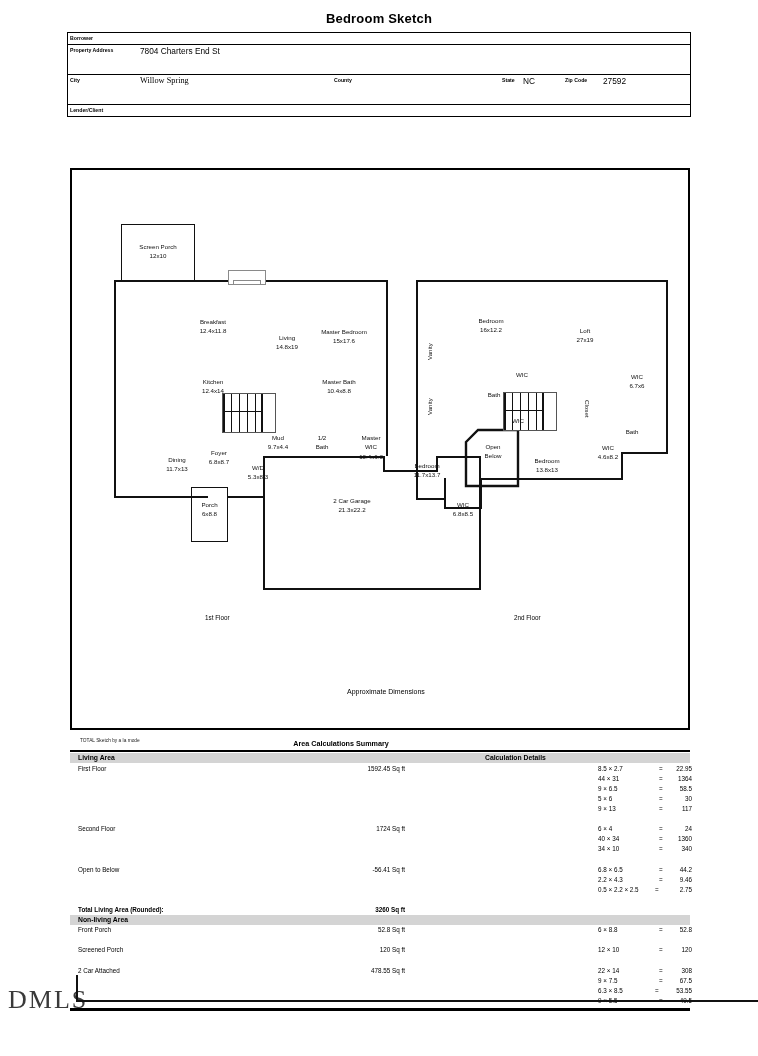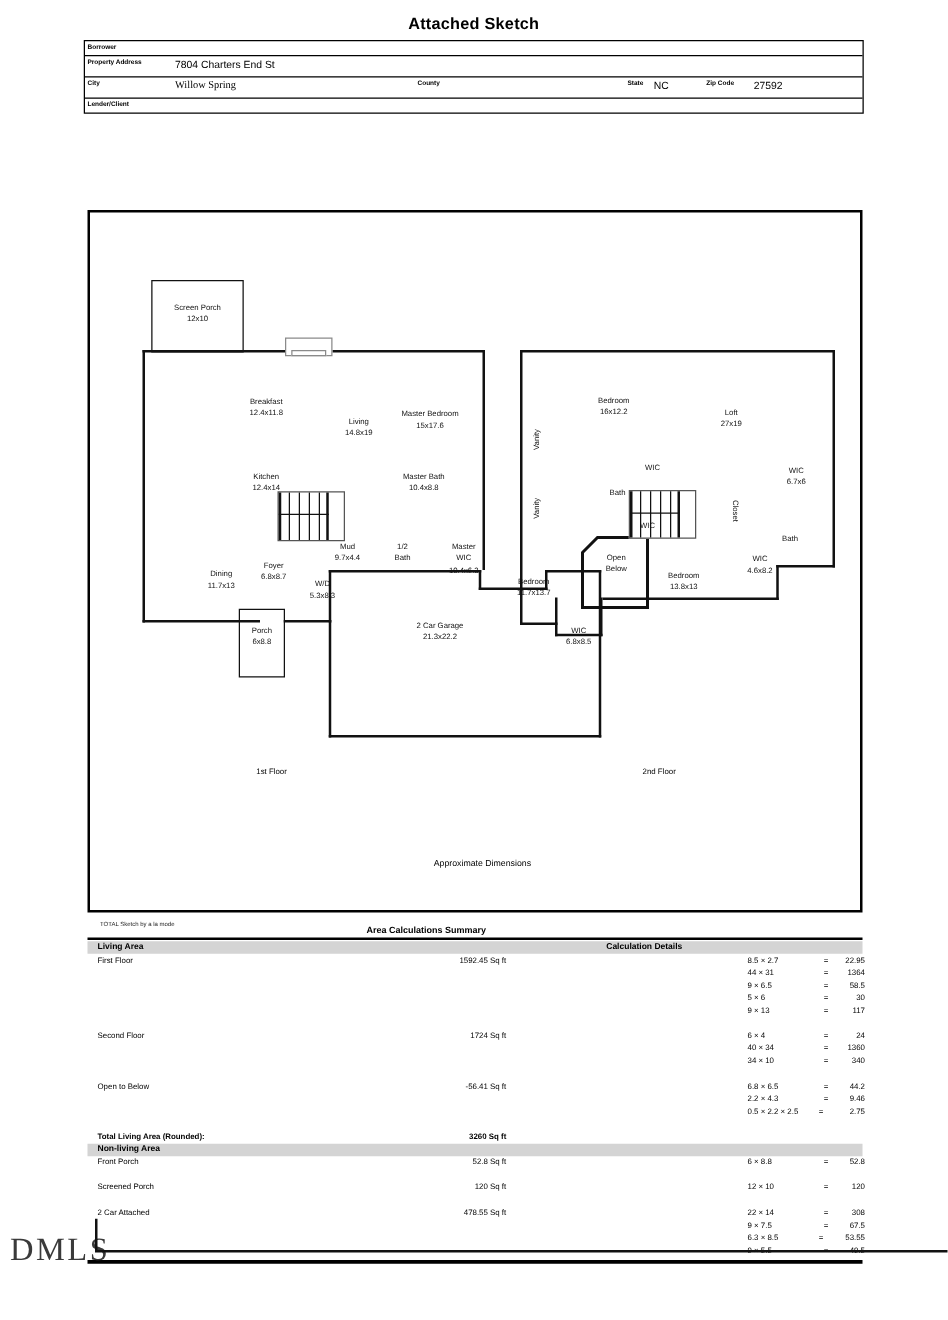--- a/index.html
+++ b/index.html
@@ -8,21 +8,21 @@
 
   
   .page-title{position:absolute;left:0;top:11px;width:758px;text-align:center;
               font-size:13px;font-weight:bold;letter-spacing:.2px;}
 
   
   .hdr{position:absolute;left:67px;top:32px;width:624px;border:1px solid #000;
        box-sizing:border-box;}
   .hdr-row{position:relative;height:11.5px;border-bottom:1px solid #000;box-sizing:border-box;}
   .hdr-row:last-child{border-bottom:none;}
-  .hdr-row.tall{height:17px;}
+  .hdr-row.tall{height:30px;}
   .lbl{position:absolute;top:1px;font-size:5.2px;font-weight:bold;line-height:8px;
        white-space:nowrap;}
   .val{position:absolute;top:1.5px;font-size:8.3px;line-height:10px;white-space:nowrap;}
 
   
   .sketch-frame{position:absolute;left:70px;top:168px;width:620px;height:562px;
                 border:2px solid #000;box-sizing:border-box;background:#fff;}
 
   .sk{position:absolute;}
   .rm{position:absolute;text-align:center;font-size:6.2px;line-height:9.4px;
@@ -66,21 +66,21 @@
   .calcV{position:absolute;left:666px;width:26px;text-align:right;font-size:6.3px;}
 
   
   .wm{position:absolute;left:8px;top:985px;font-size:26px;letter-spacing:2px;
       color:#3a3a3a;font-family:"Liberation Serif","DejaVu Serif",serif;}
   .wm-line{position:absolute;background:#111;}
 </style>
 </head>
 <body>
 
-<div class="page-title">Attached Sketch</div>
+<div class="page-title">Bedroom Sketch</div>
 
 <div class="hdr">
   <div class="hdr-row">
     <span class="lbl" style="left:2px;">Borrower</span>
     <span class="val" style="left:72px;"></span>
   </div>
   <div class="hdr-row tall">
     <span class="lbl" style="left:2px;">Property Address</span>
     <span class="val" style="left:72px;">7804 Charters End St</span>
   </div>

